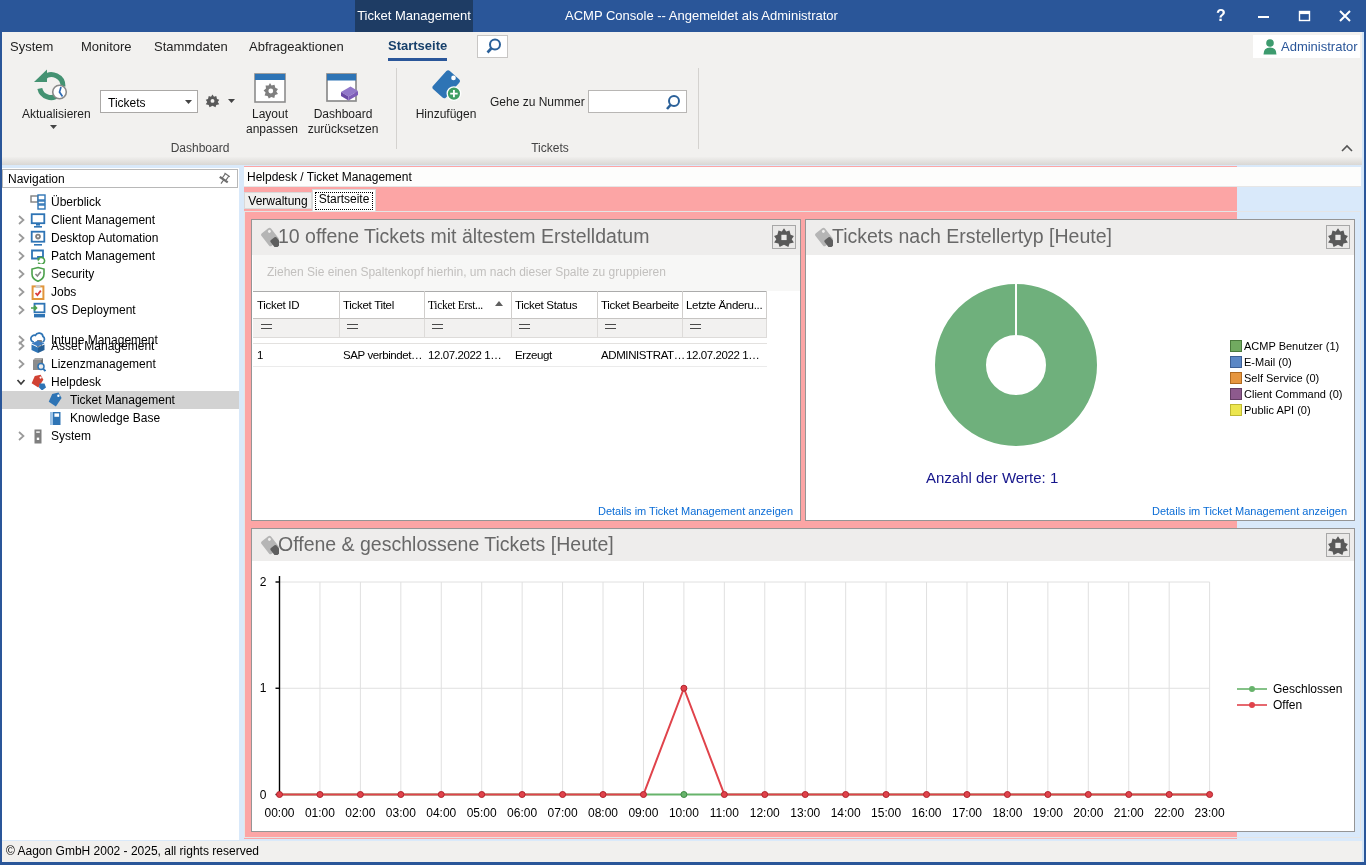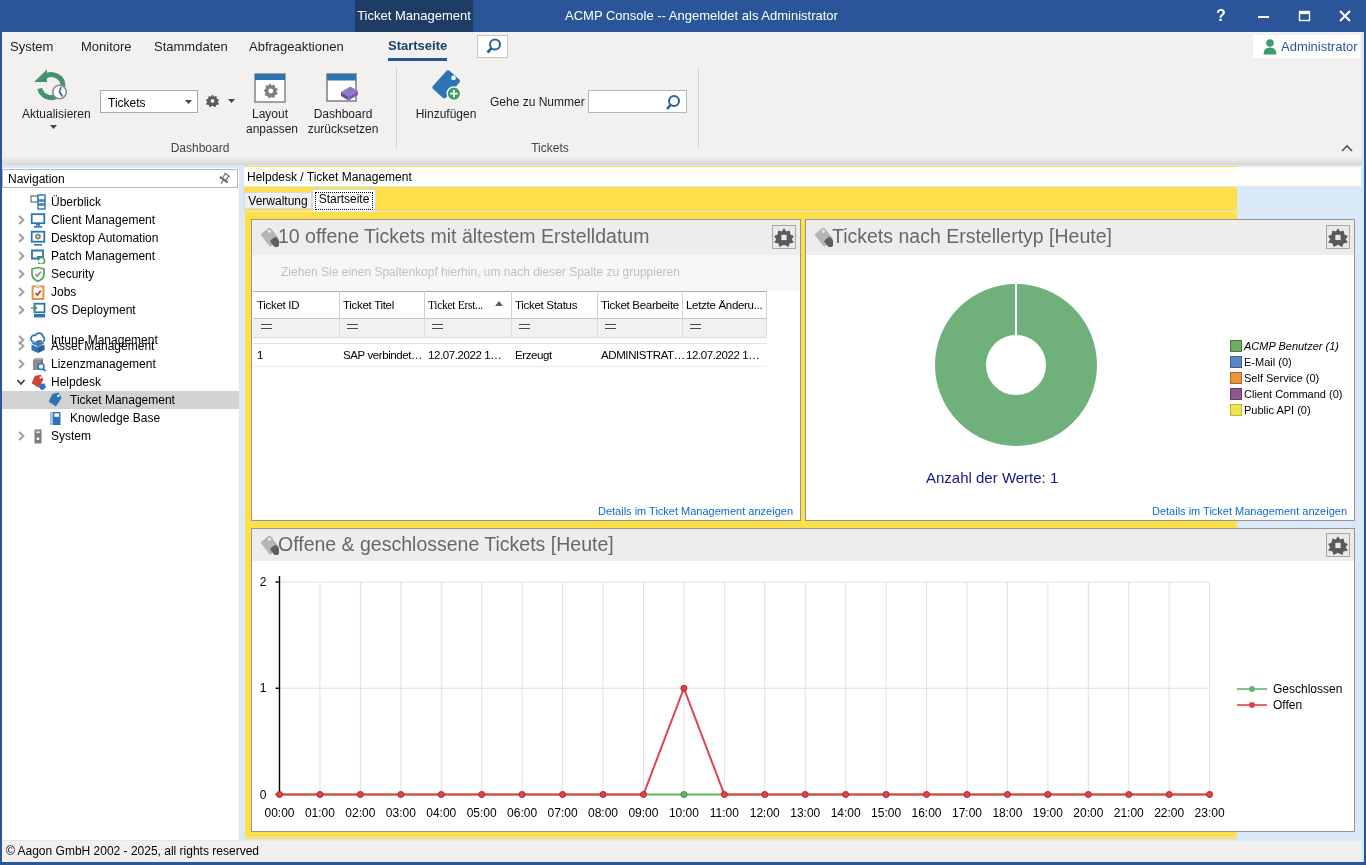--- a/index.html
+++ b/index.html
@@ -29,21 +29,21 @@
 
 #navpanel { position:absolute; left:2px; top:168px; width:237px; height:672px; background:#fff; }
 #navheader { position:absolute; left:0px; top:1px; width:236px; height:19px; background:#fff; border:1px solid #b8b8b8; font-size:12px; color:#000; line-height:18px; padding-left:5px;}
 .tree-row { position:absolute; left:0; width:237px; height:18px; font-size:12px; color:#000; line-height:18px; }
 .tree-row .lbl { position:absolute; left:49px; top:0; }
 .tree-row .chev { position:absolute; left:12px; top:2px; width:14px; height:14px; }
 .tree-row .ico { position:absolute; left:28px; top:1px; width:16px; height:16px; }
 .tree-sub .ico { left:45px; }
 .tree-sub .lbl { left:68px; }
 
-#content { position:absolute; left:244px; top:166px; width:993px; height:673px; background:#fde047; }
+#content { position:absolute; left:244px; top:166px; width:993px; height:673px; background:#fca5a5; }
 #breadcrumb { position:absolute; left:0; top:1px; width:1117px; height:20px; background:#fdfdfc; border-bottom:1px solid #e6e6e6; font-size:12px; line-height:20px; padding-left:3px; color:#000; }
 #tabverw { position:absolute; left:0px; top:26px; width:68px; height:17px; background:#f0efee; border:1px solid #d9d9d9; font-size:12px; text-align:center; line-height:17px; color:#000;}
 #tabstart { position:absolute; left:68px; top:23px; width:64px; height:22px; background:#fff; border:1px solid #d9d9d9; border-bottom:none; font-size:12px; text-align:center; line-height:19px; color:#000;}
 #tabstart .focus { position:absolute; left:2px; top:2px; right:2px; bottom:1px; border:1px dotted #000; }
 .panel { position:absolute; background:#fff; border:1px solid #959595; }
 .panel-header { position:absolute; left:0; top:0; right:0; height:35px; background:#eeedec; }
 .panel-title { position:absolute; left:26px; top:5px; font-size:19.5px; color:#686868; white-space:nowrap; }
 .gearbtn { position:absolute; top:5px; right:4px; width:24px; height:24px; background:#eae9e8; border:1px solid #a7a7a7; }
 .taglink { position:absolute; font-size:11px; color:#0a6cd6; }
 </style>
@@ -339,21 +339,21 @@
             <g transform="rotate(-38 16 15)">
               <rect x="12.5" y="11" width="7.5" height="9.5" rx="1.5" fill="#5f5f5f"></rect>
             </g>
           </svg>
         <div class="panel-title">10 offene Tickets mit ältestem Erstelldatum</div>
         <div class="gearbtn"><svg width="22" height="22" viewBox="0 0 20 20" style="margin:0px">
               <path d="M10 2 L12 5 L15 4 L16 8 L19 9 L17 12 L19 15 L15 16 L14 19 L10 17 L6 19 L5 16 L1 15 L3 12 L1 9 L4 8 L5 4 L8 5 Z" fill="#595959"></path>
               <rect x="7.6" y="8" width="4.8" height="4.8" fill="#eae9e8"></rect>
             </svg></div>
       </div>
-      <div id="gridhint" style="position:absolute;left:1px;top:35px;width:547px;height:36px;background:#f7f7f6;font-size:12px;color:#c2c0be;line-height:34px;padding-left:28px;">Ziehen Sie einen Spaltenkopf hierhin, um nach dieser Spalte zu gruppieren</div>
+      <div id="gridhint" style="position:absolute;left:1px;top:35px;width:547px;height:36px;background:#f7f7f6;font-size:12px;color:#c2c0be;line-height:34px;padding-left:14px;">Ziehen Sie einen Spaltenkopf hierhin, um nach dieser Spalte zu gruppieren</div>
       <div id="grid" style="position:absolute;left:1px;top:71px;width:514px;">
           <div style="position:relative;width:514px;">
             <div style="position:absolute;left:0;top:0;width:514px;height:28px;background:#fff;border-top:1px solid #ababab;border-bottom:1px solid #c6c4c2;"></div>
             <div style="position:absolute;left:0;top:28px;width:514px;height:19px;background:#f2f1f0;border-bottom:1px solid #dddbd9;"></div>
             <div style="position:absolute;left:0;top:52px;width:514px;height:24px;background:#fff;border-top:1px solid #e3e1df;border-bottom:1px solid #ebebeb;"></div>
             <div style="position:absolute;left:4px;top:0;width:79px;height:28px;line-height:28px;font-size:11.5px;letter-spacing:-0.3px;color:#000;white-space:nowrap;overflow:hidden;">Ticket ID</div>
             <div style="position:absolute;left:86px;top:0;width:1px;height:28px;background:#d0cecc;"></div>
             <div style="position:absolute;left:86px;top:28px;width:1px;height:19px;background:#dddbd9;"></div>
             <div style="position:absolute;left:8px;top:33px;width:11px;height:5px;border-top:1px solid #4a4a4a;border-bottom:1px solid #4a4a4a;background:transparent;"></div>
             <div style="position:absolute;left:90px;top:0;width:78px;height:28px;line-height:28px;font-size:11.5px;letter-spacing:-0.3px;color:#000;white-space:nowrap;overflow:hidden;">Ticket Titel</div>
@@ -408,21 +408,21 @@
       <svg width="547" height="230" viewBox="0 0 547 230" style="position:absolute;left:0;top:37px;">
         <g>
           <circle cx="210" cy="108" r="55.5" fill="none" stroke="#6fb07c" stroke-width="51"></circle>
           <rect x="209" y="27" width="2" height="56" fill="#fdfdfd"></rect>
         </g>
       </svg>
       <div style="position:absolute;left:120px;top:249px;width:180px;text-align:left;font-size:15px;color:#16168c;">Anzahl der Werte: 1</div>
       <div id="donutlegend">
           <div>
             <div style="position:absolute;left:424px;top:120px;width:12px;height:12px;background:#71aa60;border:1px solid #4a7a3c;"></div>
-            <div style="position:absolute;left:438px;top:120px;font-size:11px;color:#000;white-space:nowrap;font-style:italic;">ACMP Benutzer (1)</div>
+            <div style="position:absolute;left:438px;top:120px;font-size:11px;color:#000;white-space:nowrap;">ACMP Benutzer (1)</div>
             <div style="position:absolute;left:424px;top:136px;width:12px;height:12px;background:#5b87c5;border:1px solid #3d5f94;"></div>
             <div style="position:absolute;left:438px;top:136px;font-size:11px;color:#000;white-space:nowrap;">E-Mail (0)</div>
             <div style="position:absolute;left:424px;top:152px;width:12px;height:12px;background:#e6963f;border:1px solid #b06a20;"></div>
             <div style="position:absolute;left:438px;top:152px;font-size:11px;color:#000;white-space:nowrap;">Self Service (0)</div>
             <div style="position:absolute;left:424px;top:168px;width:12px;height:12px;background:#8d5a8d;border:1px solid #633d63;"></div>
             <div style="position:absolute;left:438px;top:168px;font-size:11px;color:#000;white-space:nowrap;">Client Command (0)</div>
             <div style="position:absolute;left:424px;top:184px;width:12px;height:12px;background:#ece64e;border:1px solid #beb832;"></div>
             <div style="position:absolute;left:438px;top:184px;font-size:11px;color:#000;white-space:nowrap;">Public API (0)</div>
           </div>
         </div>

